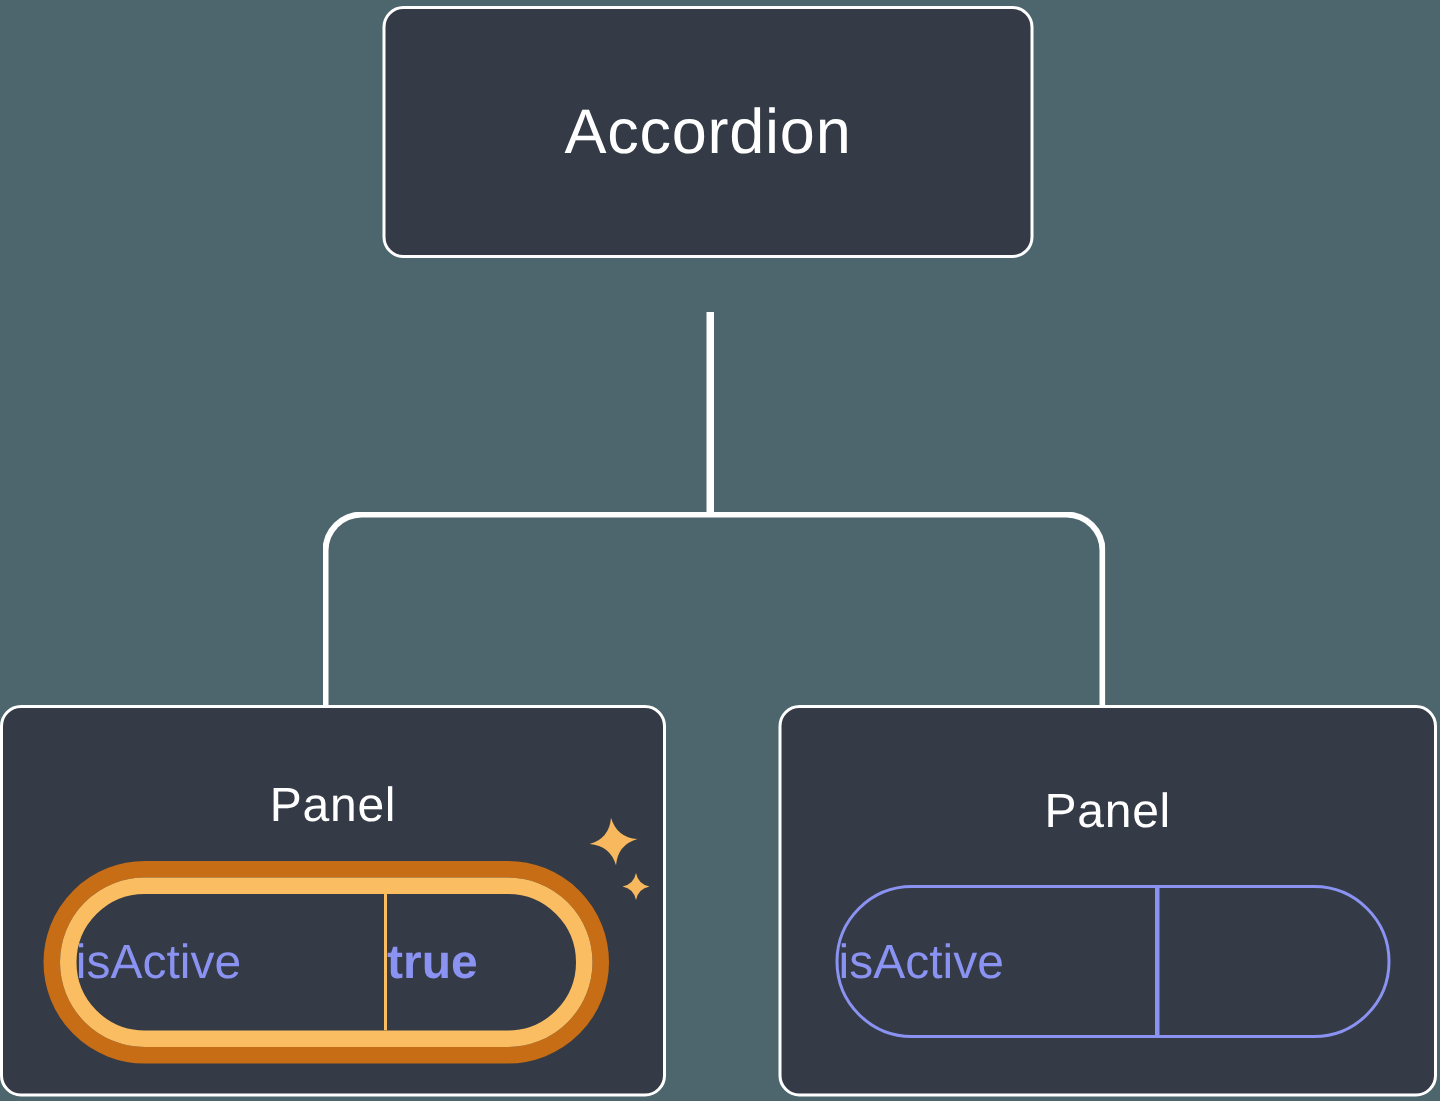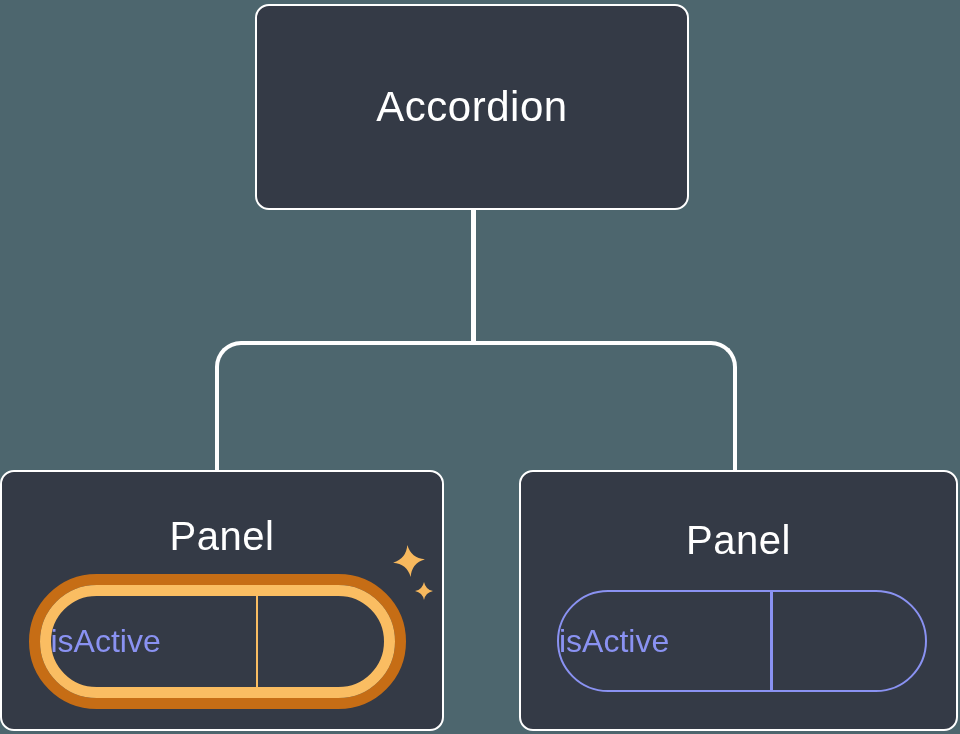--- a/index.html
+++ b/index.html
@@ -29,21 +29,21 @@
 
   .node {
     position: absolute;
     background: var(--node-fill);
     border: 2.5px solid var(--node-border);
     border-radius: 14px;
   }
 
   .node-accordion {
     left: 255px; top: 4px;
-    width: 434px; height: 206px;
+    width: 434px; height: 168px;
     display: flex; align-items: center; justify-content: center;
   }
   .node-accordion .node-title {
     color: var(--node-title);
     font-size: 42px;
     font-weight: 500;
     letter-spacing: 0.5px;
   }
 
   
@@ -64,21 +64,21 @@
   }
 
   .node-panel-left  { left: 0px;   top: 470px; width: 444px; height: 261px; }
   .node-panel-right { left: 519px; top: 470px; width: 439px; height: 261px; }
 
   .panel-title {
     position: absolute;
     left: 0; width: 100%;
     text-align: center;
     color: var(--node-title);
-    font-size: 40px;
+    font-size: 32px;
     font-weight: 500;
     line-height: 52px;
     letter-spacing: 0.5px;
   }
   .node-panel-left  .panel-title { top: 38px; }
   .node-panel-right .panel-title { top: 42px; }
 
   
   .pill-gold {
     position: absolute;
@@ -145,20 +145,23 @@
 
   <div class="node node-panel-left">
     <span class="panel-title">Panel</span>
 
     <div class="pill-gold">
       <div class="pill-gold-inner">
         <div class="pill-cell cell-name">
           <span>isActive</span>
         </div>
         <div class="pill-divider"></div>
+        <div class="pill-cell cell-value">
+          <span class="prop-value-bold">true</span>
+        </div>
       </div>
     </div>
 
     <svg class="sparkles" viewBox="0 0 62 72" xmlns="http://www.w3.org/2000/svg">
       <path fill="currentColor" transform="rotate(-6 29 23)" d="M 29 7 Q 31.5 20.5 45 23 Q 31.5 25.5 29 39 Q 26.5 25.5 13 23 Q 26.5 20.5 29 7 Z"></path>
       <path fill="currentColor" d="M 44 44 Q 45.5 51.5 53 53 Q 45.5 54.5 44 62 Q 42.5 54.5 35 53 Q 42.5 51.5 44 44 Z"></path>
     </svg>
   </div>
 
   <div class="node node-panel-right">

